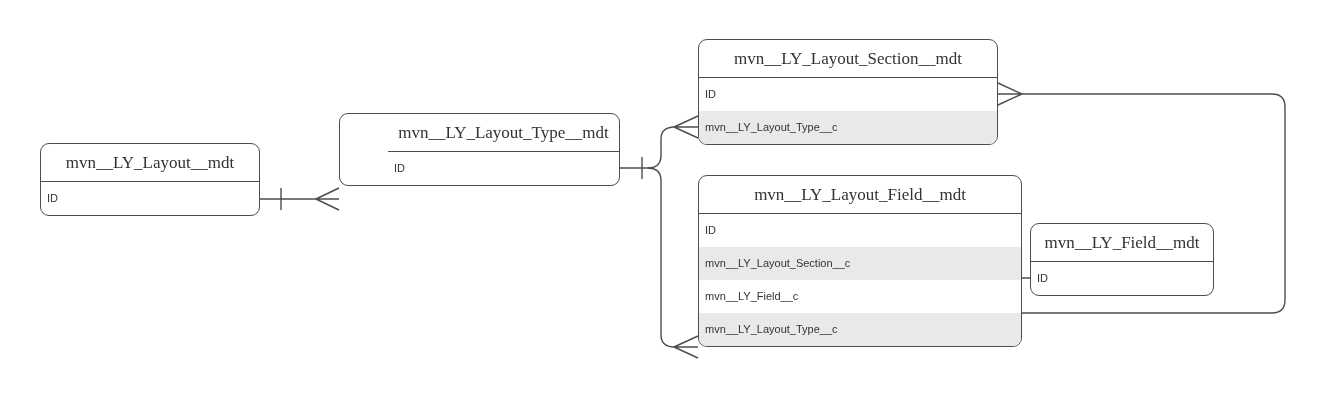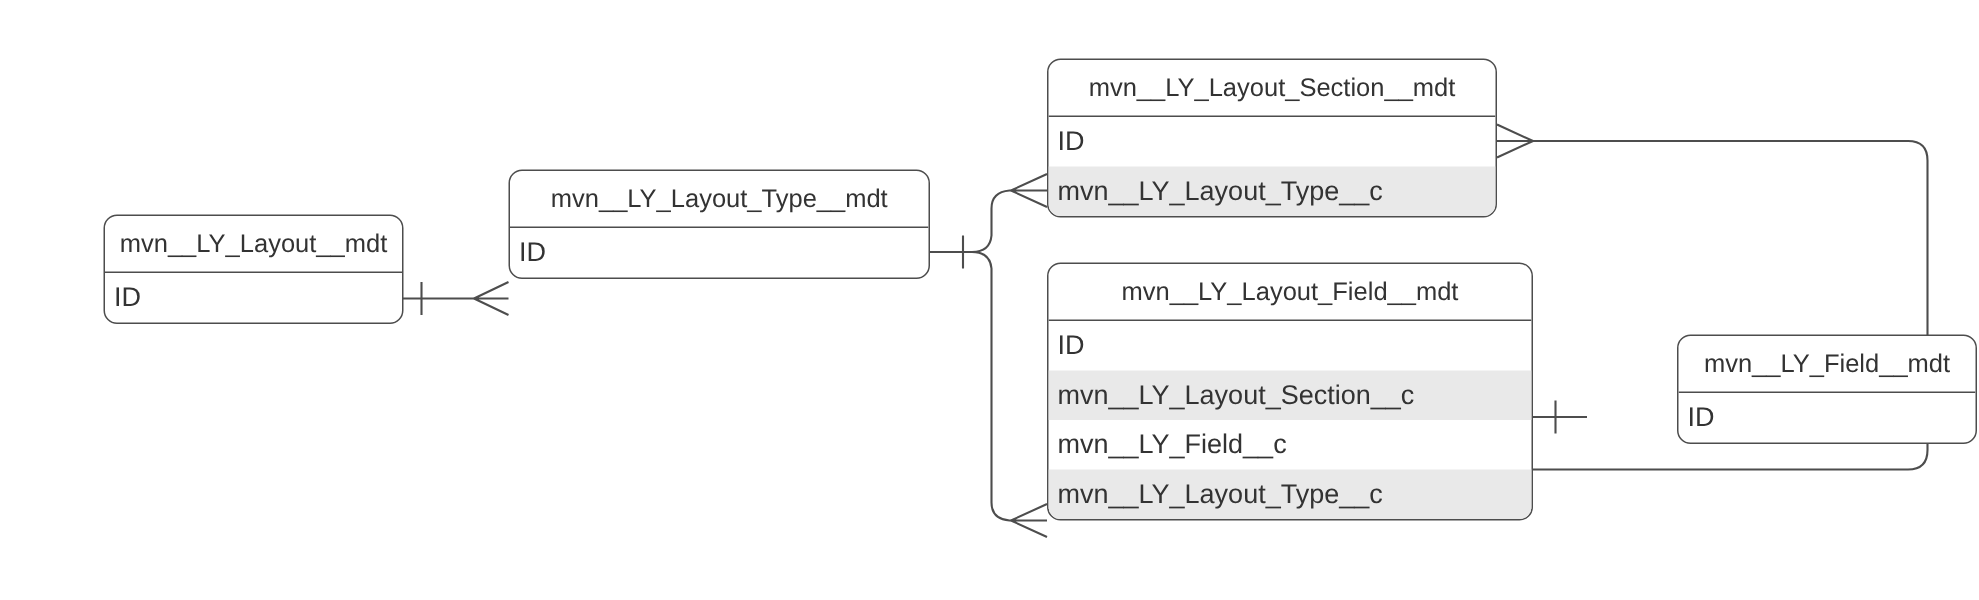--- a/index.html
+++ b/index.html
@@ -13,35 +13,36 @@
     border-radius:9px;
     box-sizing:border-box;
     overflow:hidden;
   }
   .entity-title{
     height:37px;line-height:37px;
     text-align:center;
     font-size:17px;color:#333333;
     border-bottom:1.4px solid #4d4d4d;
     white-space:nowrap;
+    font-family:Liberation Serif, serif;
   }
   .field{
     height:33px;line-height:33px;
     padding-left:6px;
-    font-size:18px;color:#333333;
+    font-size:11px;color:#333333;
     white-space:nowrap;
   }
   
   .entity .field:nth-child(odd){background:#e9e9e9;}
   
-  .e-layout        {left:40px;  top:143px; width:200px;margin-left:29px;}
-  .e-layout-type   {left:339px; top:113px; width:281px;}
+  .e-layout        {left:40px;  top:143px; width:220px;}
+  .e-layout-type   {left:339px; top:113px; width:281px;padding-left:48px;}
   .e-layout-section{left:698px; top:39px;  width:300px;}
   .e-layout-field  {left:698px; top:175px; width:324px;}
-  .e-field         {left:1118px;top:223px; width:200px;}
+  .e-field         {left:1030px;top:223px; width:184px;}
 </style>
 </head>
 <body>
 
 <div class="canvas">
 
   <svg class="connectors" viewBox="0 0 1319 400" fill="none" stroke="#4d4d4d" stroke-width="1.4">
 
     <g>
       <path d="M260 199 H316"></path>

